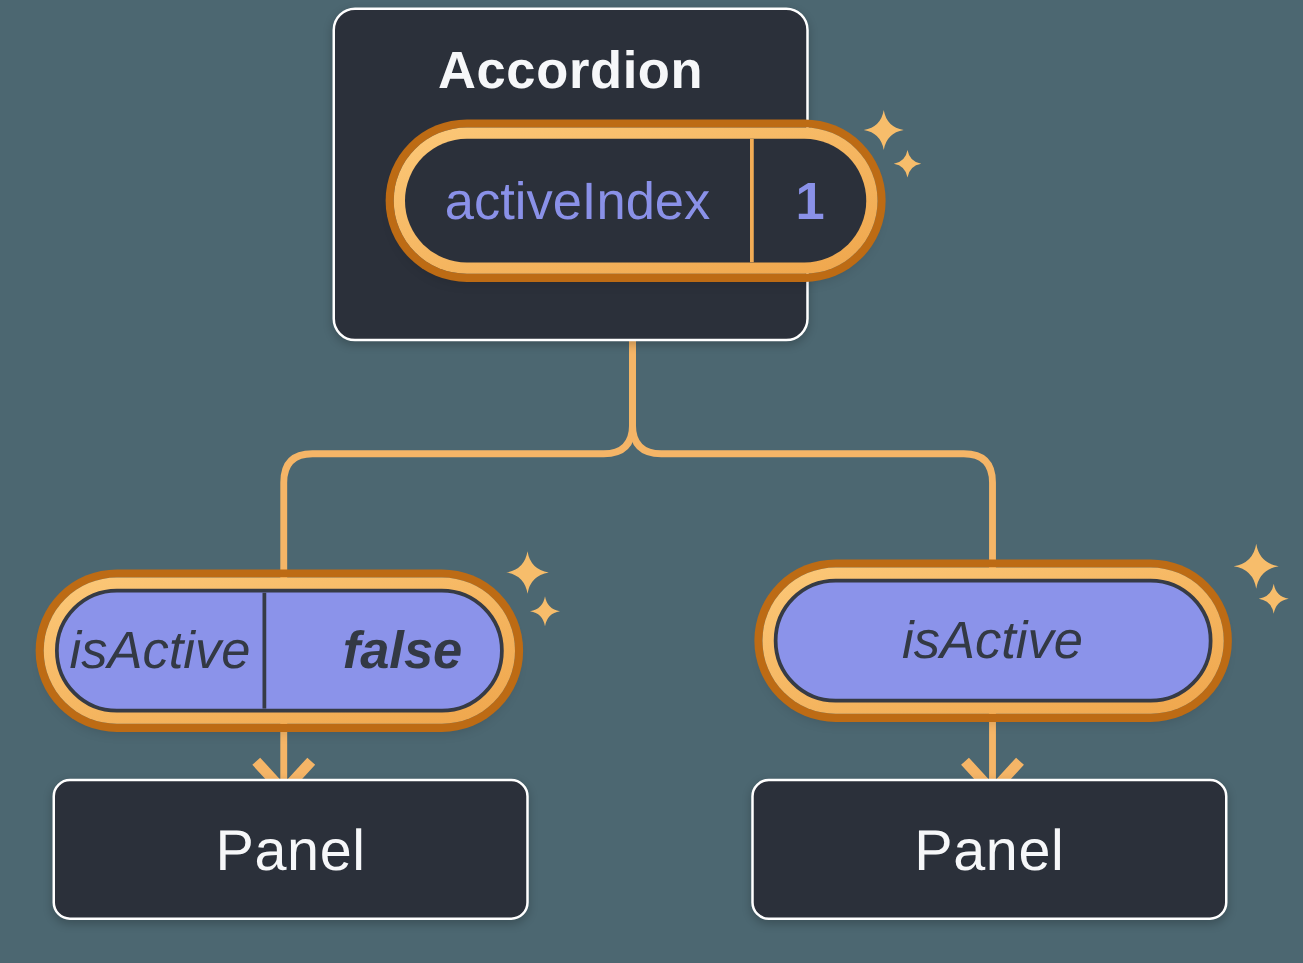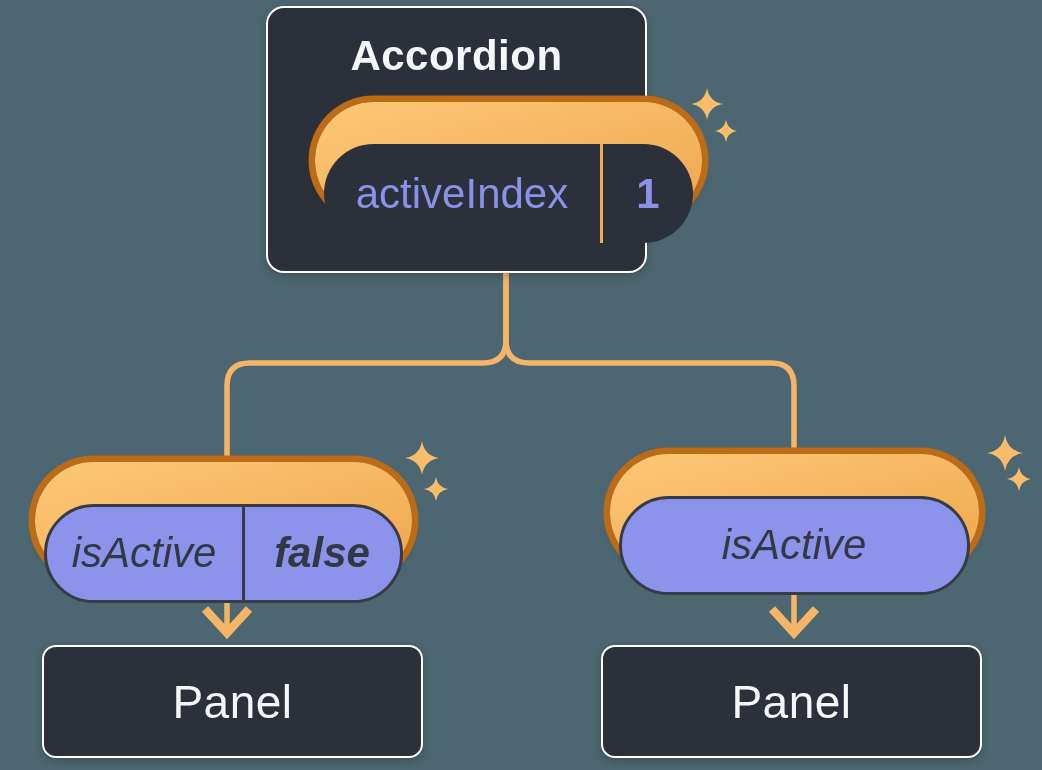--- a/index.html
+++ b/index.html
@@ -30,52 +30,52 @@
     background:var(--surface);
     border:2.5px solid var(--surface-border);
     box-shadow:0 3px 8px rgba(0,0,0,0.22);
   }
   .root-card{left:266px;top:6px;width:381px;height:267px;border-radius:18px;}
   .card-title{
     margin-top:24px;text-align:center;
     color:var(--text-light);font-size:42px;font-weight:600;letter-spacing:0.5px;
   }
   .panel{
-    left:42px;top:645px;width:381px;height:113px;border-radius:14px;
+    left:42px;top:623px;width:381px;height:113px;border-radius:14px;
     display:flex;align-items:center;justify-content:center;
     color:var(--text-light);font-size:46px;font-weight:500;letter-spacing:0.5px;text-align:right;
   }
   .panel.right{left:601px;}
   .pill{
     position:absolute;box-sizing:border-box;z-index:2;
     border-radius:999px;padding:9px;
     background:linear-gradient(165deg, var(--amber-hi), var(--amber-lo));
     box-shadow:0 0 0 6.5px var(--orange-dark), 0 6px 10px rgba(0,0,0,0.18);
   }
   .state-pill{left:47px;top:94px;width:387px;height:117px;}
   .prop-pill{z-index:2;}
   .prop-pill.left{left:34.5px;top:461.5px;width:377px;height:117px;}
   .prop-pill.right{left:609.5px;top:453.5px;width:369px;height:117px;}
   .pill-inner{
     box-sizing:border-box;display:flex;height:100%;width:100%;
-    border-radius:999px;overflow:hidden;margin-top:33px;
+    border-radius:999px;overflow:hidden;
   }
   .pill-inner.dark{background:var(--surface);}
   .pill-inner.purple{background:var(--purple-fill);border:3px solid var(--dark-line);font-style:italic;}
   .pill-label,.pill-value{
     display:flex;align-items:center;justify-content:center;
     font-size:42px;white-space:nowrap;
   }
   .pill-label{flex:1;}
   .pill-value{font-weight:700;}
   .pill-inner.dark .pill-label,.pill-inner.dark .pill-value{color:var(--purple-text);}
   .pill-inner.dark .pill-value{width:90px;border-left:3px solid var(--top-divider);}
   .pill-inner.purple .pill-label,.pill-inner.purple .pill-value{color:var(--dark-text);}
   .pill-inner.purple .pill-value{border-left:3px solid var(--dark-line);}
-  .prop-pill.left .pill-value{width:155px;}
+  .prop-pill.left .pill-value{width:155px;padding-left:32px;}
   .prop-pill.right .pill-value{width:140px;}
   .sparkles{position:absolute;z-index:3;}
   .sparkles path{fill:var(--sparkle);}
   .s1{left:688px;top:85px;}
   .s2{left:403px;top:439px;}
   .s3{left:985px;top:433px;}
 </style>
 </head>
 <body>
 

